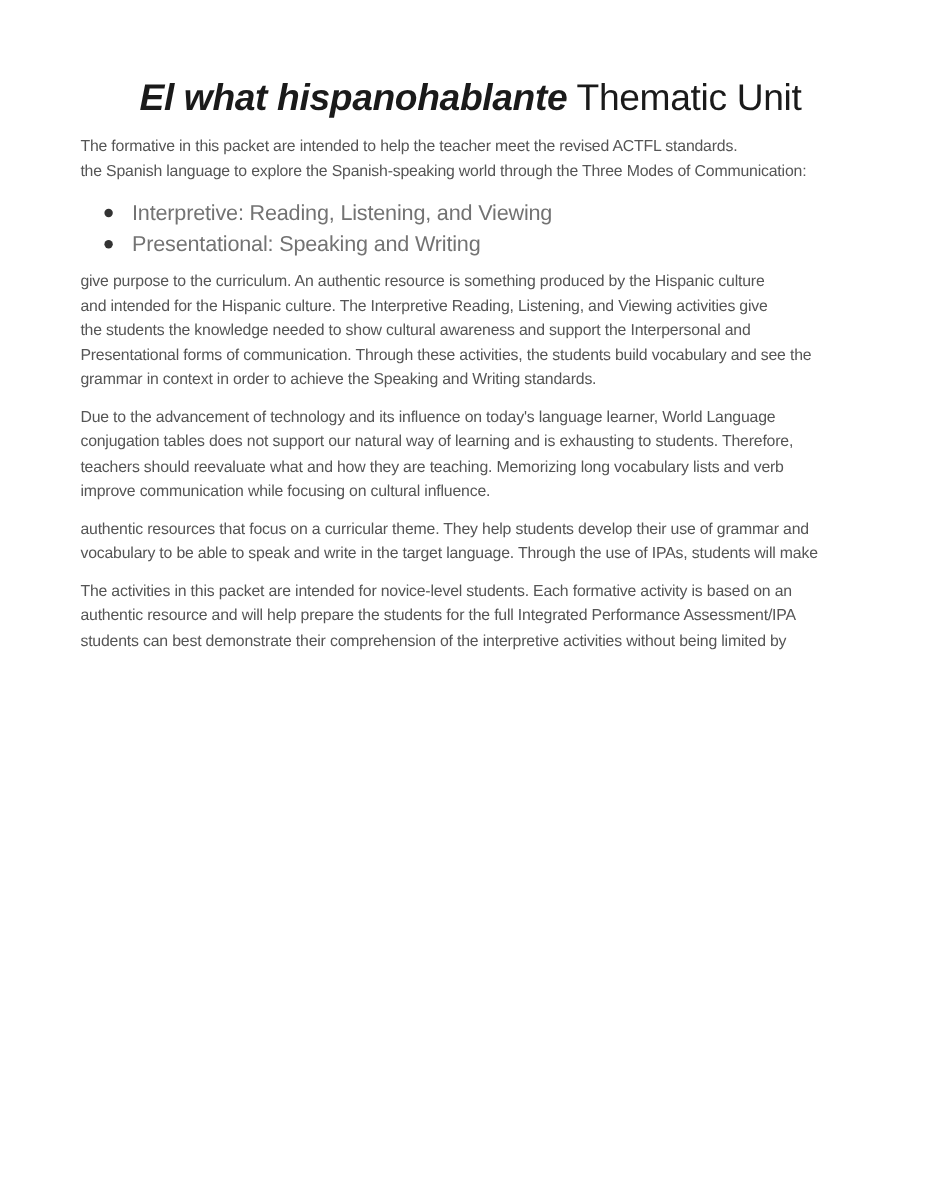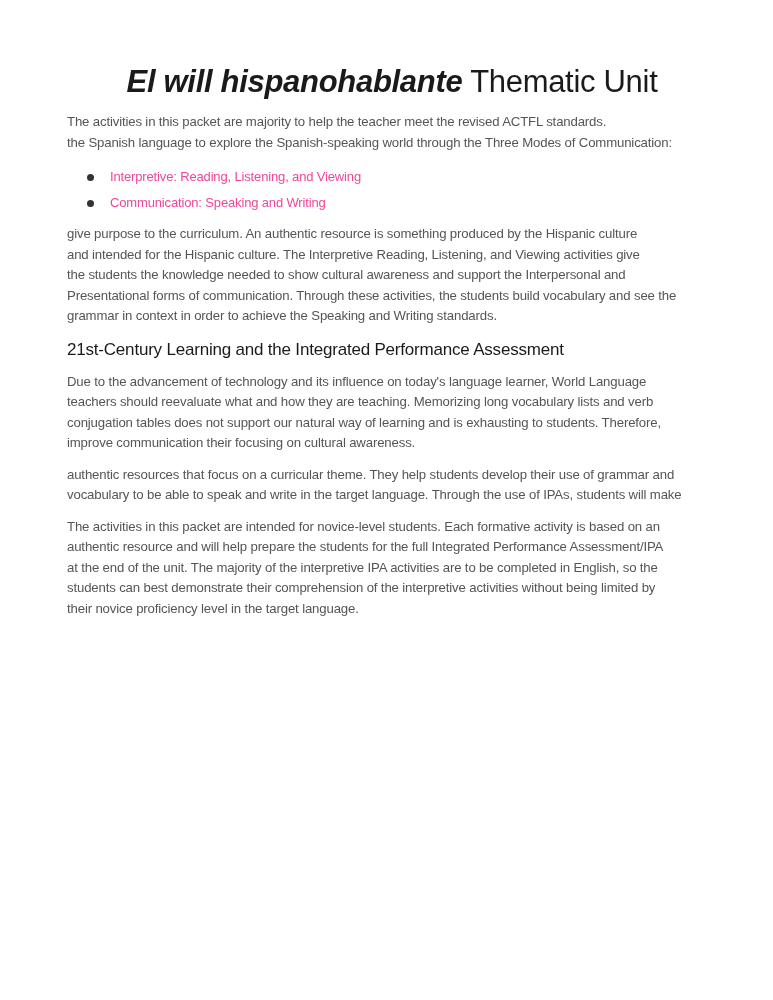--- a/index.html
+++ b/index.html
@@ -15,71 +15,68 @@
     .line {
       font-family: "Liberation Sans", sans-serif;
       font-size: 13.2px; color: #555555; line-height: 20.5px;
       white-space: nowrap; letter-spacing: -0.15px;
       display: block;
     }
     p.para { margin: 0 0 11px 0; }
     ul.bullets { list-style: none; margin: 4px 0 8px 0; padding: 0; }
     ul.bullets li {
       font-family: "Liberation Sans", sans-serif;
-      font-size: 13px; color: #ec4899; line-height: 26px;
+      font-size: 18px; color: #737373; line-height: 26px;
       position: relative; padding-left: 43px; letter-spacing: -0.15px;
     }
     ul.bullets li .dot {
       position: absolute; left: 20px; top: 10px; width: 7px; height: 7px;
       border-radius: 50%; background: #333;
     }
     h2.section {
       font-family: "Liberation Sans", sans-serif;
       font-size: 17px; color: #1a1a1a; font-weight: normal;
       margin: 10px 0 10px 0; line-height: 24px; letter-spacing: -0.2px;
     }
   </style>
 </head>
 <body>
 
 <div class="page">
-  <h1 class="title"><em>El will hispanohablante</em><span> Thematic Unit</span></h1>
+  <h1 class="title"><em>El what hispanohablante</em><span> Thematic Unit</span></h1>
 
   <p class="para">
-    <span class="line">The activities in this packet are majority to help the teacher meet the revised ACTFL standards.</span>
+    <span class="line">The formative in this packet are intended to help the teacher meet the revised ACTFL standards.</span>
     <span class="line">the Spanish language to explore the Spanish-speaking world through the Three Modes of Communication:</span>
   </p>
 
   <ul class="bullets">
     <li><span class="dot"></span><span>Interpretive: Reading, Listening, and Viewing</span></li>
-    <li><span class="dot"></span><span>Communication: Speaking and Writing</span></li>
+    <li><span class="dot"></span><span>Presentational: Speaking and Writing</span></li>
   </ul>
 
   <p class="para">
     <span class="line">give purpose to the curriculum. An authentic resource is something produced by the Hispanic culture</span>
     <span class="line">and intended for the Hispanic culture. The Interpretive Reading, Listening, and Viewing activities give</span>
     <span class="line">the students the knowledge needed to show cultural awareness and support the Interpersonal and</span>
     <span class="line">Presentational forms of communication. Through these activities, the students build vocabulary and see the</span>
     <span class="line">grammar in context in order to achieve the Speaking and Writing standards.</span>
   </p>
 
-  <h2 class="section">21st-Century Learning and the Integrated Performance Assessment</h2>
 
   <p class="para">
     <span class="line">Due to the advancement of technology and its influence on today's language learner, World Language</span>
+    <span class="line">conjugation tables does not support our natural way of learning and is exhausting to students. Therefore,</span>
     <span class="line">teachers should reevaluate what and how they are teaching. Memorizing long vocabulary lists and verb</span>
-    <span class="line">conjugation tables does not support our natural way of learning and is exhausting to students. Therefore,</span>
-    <span class="line">improve communication their focusing on cultural awareness.</span>
+    <span class="line">improve communication while focusing on cultural influence.</span>
   </p>
 
   <p class="para">
     <span class="line">authentic resources that focus on a curricular theme. They help students develop their use of grammar and</span>
     <span class="line">vocabulary to be able to speak and write in the target language. Through the use of IPAs, students will make</span>
   </p>
 
   <p class="para">
     <span class="line">The activities in this packet are intended for novice-level students. Each formative activity is based on an</span>
     <span class="line">authentic resource and will help prepare the students for the full Integrated Performance Assessment/IPA</span>
-    <span class="line">at the end of the unit. The majority of the interpretive IPA activities are to be completed in English, so the</span>
     <span class="line">students can best demonstrate their comprehension of the interpretive activities without being limited by</span>
-    <span class="line">their novice proficiency level in the target language.</span>
   </p>
 </div>
 
 </body></html>

